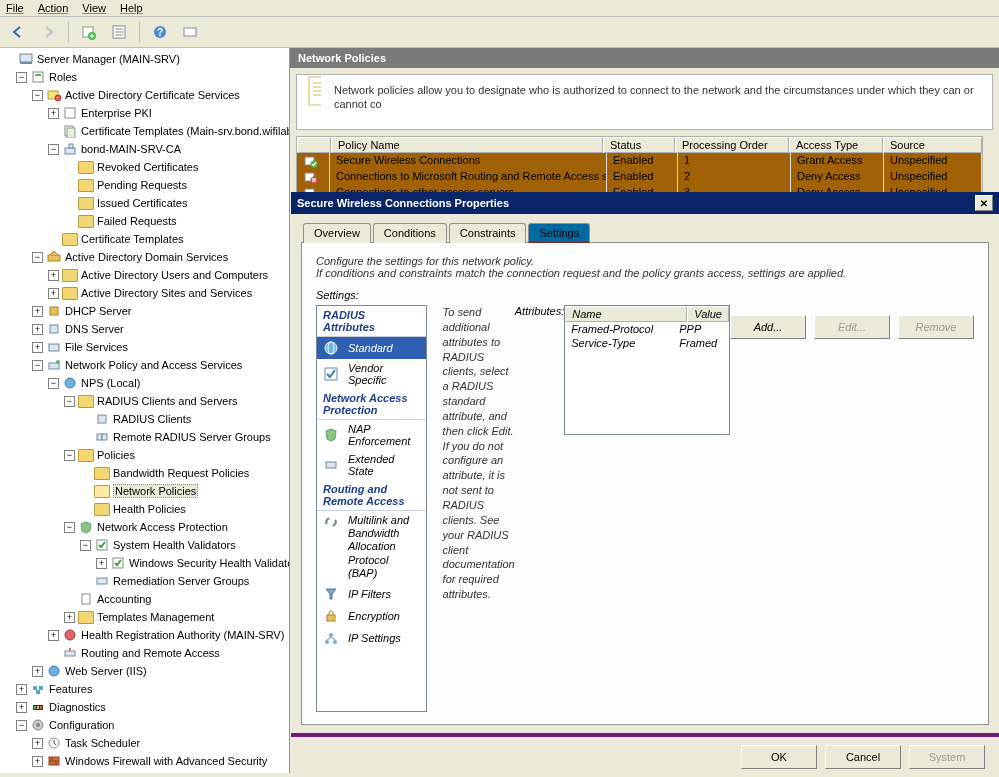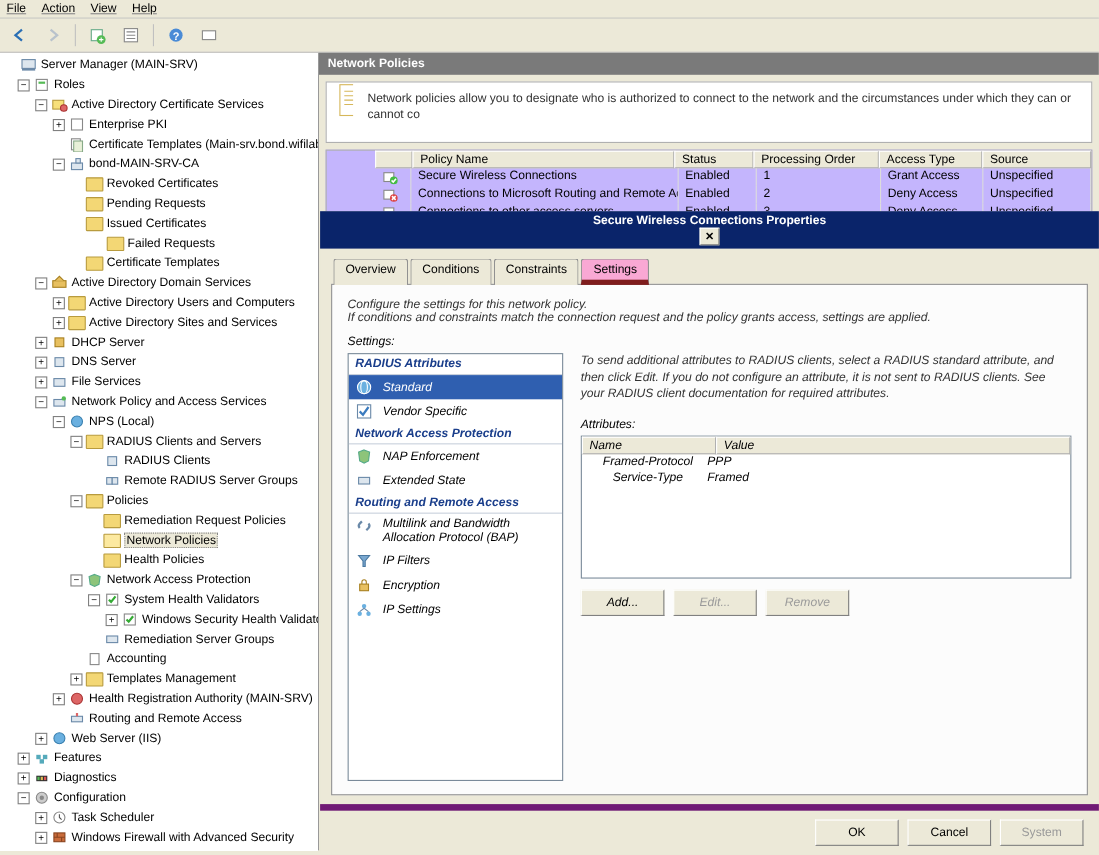--- a/index.html
+++ b/index.html
@@ -13,57 +13,57 @@
 .node{display:flex;align-items:center;height:16px;padding:1px 0;white-space:nowrap;}
 .exp{width:9px;height:9px;border:1px solid #808080;margin-right:3px;display:flex;align-items:center;justify-content:center;font-size:9px;line-height:1;color:#000;background:#fff;flex:none;}
 .noexp{width:11px;margin-right:3px;flex:none;}
 .ticon{width:16px;height:16px;margin-right:3px;flex:none;display:flex;align-items:center;justify-content:center;}
 .folder{width:14px;height:11px;background:#f3d775;border:1px solid #b89b3e;border-radius:1px;}
 .tree .sel{background:#ece9d8;border:1px dotted #888;padding:0 1px;}
 .right{flex:1;display:flex;flex-direction:column;min-width:0;}
 .panehdr{background:#7a7a7a;color:#fff;font-weight:bold;padding:4px 8px;}
 .descbox{background:#fff;border:1px solid #b0b0b0;margin:6px 6px 0 6px;padding:8px;display:flex;gap:10px;align-items:flex-start;height:38px;}
 .desctext{color:#333;font-size:11px;line-height:1.3;}
-.gridwrap{margin:6px 6px 0 6px;border:1px solid #b0b0b0;background:#c4b5fd;padding-left:44px;}
+.gridwrap{margin:6px 16px 0 6px;border:1px solid #b0b0b0;background:#a16207;}
 .grow{display:flex;}
 .gcell{padding:1px 6px;border-right:1px solid #dcdcdc;overflow:hidden;white-space:nowrap;}
 .ghead .gcell{background:#ece9d8;border:1px solid #fff;border-right-color:#b0b0b0;border-bottom-color:#b0b0b0;font-weight:normal;}
 .c-icon{width:20px;flex:none;}
 .c-name{flex:1;}
 .c-status{width:58px;flex:none;}
 .c-order{width:100px;flex:none;}
 .c-access{width:80px;flex:none;}
 .c-source{width:85px;flex:none;}
 .dlg{position:absolute;left:291px;top:192px;right:0;bottom:0;background:#ece9d8;display:flex;flex-direction:column;}
-.dlgtitle{background:#0a246a;color:#fff;font-weight:bold;padding:3px 6px;display:flex;justify-content:space-between;align-items:center;flex-direction:column;}
+.dlgtitle{background:#0a246a;color:#fff;font-weight:bold;padding:3px 6px;display:flex;justify-content:space-between;align-items:center;}
 .dlgx{width:16px;height:14px;background:#ece9d8;border:1px solid #fff;border-right-color:#808080;border-bottom-color:#808080;display:flex;align-items:center;justify-content:center;color:#000;font-size:10px;font-family:Arial;}
 .tabs{display:flex;padding:8px 10px 0 12px;}
 .tab{padding:3px 10px;background:#ece9d8;border:1px solid #919191;border-bottom:none;border-top-left-radius:3px;border-top-right-radius:3px;margin-right:2px;position:relative;top:1px;}
-.tab.active{background:#f9a8d4;border-bottom:5px solid #7f1d1d;z-index:2;}
+.tab.active{background:#0369a1;border-bottom:1px solid #7f1d1d;z-index:2;}
 .tabpanel{margin:0 10px 8px 10px;border:1px solid #919191;background:#fcfcfc;flex:1;padding:12px 14px;display:flex;flex-direction:column;font-style:italic;}
 .infotext{color:#333;margin-bottom:10px;}
 .settingsrow{display:flex;gap:16px;flex:1;min-height:0;}
 .leftlist{width:194px;border:1px solid #7a8a99;background:#fff;overflow:auto;}
 .cat{color:#1a3e8b;font-weight:bold;padding:3px 6px;border-bottom:1px solid #c8d0dc;}
 .litem{display:flex;align-items:center;gap:6px;padding:3px 6px;}
 .litem.sel{background:#2f5fb0;color:#fff;}
-.rightpane{flex:1;display:flex;flex-direction:column;}
+.rightpane{flex:1;display:flex;flex-direction:row;}
 .help{border:0;color:#333;margin-bottom:14px;line-height:1.35;}
 .attrlabel{margin-bottom:4px;}
 .attrtable{border:1px solid #7a8a99;background:#fff;height:128px;}
 .ahrow{display:flex;}
 .ahcell{background:#ece9d8;border:1px solid #fff;border-right-color:#b0b0b0;border-bottom-color:#b0b0b0;padding:1px 6px;}
 .ahname{width:108px;}
 .ahval{flex:1;}
 .arow{display:flex;padding:1px 6px;}
-.aname{width:108px;text-align:center;}
+.aname{width:108px;}
 .btnrow{display:flex;gap:8px;margin-top:10px;}
 .btn{width:74px;height:22px;background:#ece9d8;border:1px solid #808080;border-top-color:#fff;border-left-color:#fff;display:flex;align-items:center;justify-content:center;}
 .btn.disabled{color:#9a9a9a;}
-.dlgbtns{display:flex;gap:8px;justify-content:flex-end;padding:8px 14px;background:#ece9d8;border-top:6px solid #701a75;}
+.dlgbtns{display:flex;gap:8px;justify-content:flex-end;padding:8px 14px;background:#ece9d8;border-top:4px solid #701a75;}
 .dlgbtns .btn{width:74px;}
 svg{display:block;}
 </style>
 </head>
 <body>
 
 <div class="menubar">
   <span>File</span>
   <span>Action</span>
   <span>View</span>
@@ -188,28 +188,28 @@
         </span>
         <span>Pending Requests</span>
       </div>
     <div class="node" style="padding-left:64px">
         <span class="noexp"></span>
         <span class="ticon">
           <div class="folder"></div>
         </span>
         <span>Issued Certificates</span>
       </div>
-    <div class="node" style="padding-left:83px">
+    <div class="node" style="padding-left:64px">
         <span class="noexp"></span>
         <span class="ticon">
           <div class="folder"></div>
         </span>
         <span>Failed Requests</span>
       </div>
-    <div class="node" style="padding-left:64px">
+    <div class="node" style="padding-left:48px">
         <span class="noexp"></span>
         <span class="ticon">
           <div class="folder"></div>
         </span>
         <span>Certificate Templates</span>
       </div>
 
     <div class="node" style="padding-left:32px">
         <span class="exp">−</span>
         <span class="ticon">
@@ -313,21 +313,21 @@
         <span class="ticon">
           <div class="folder"></div>
         </span>
         <span>Policies</span>
       </div>
     <div class="node" style="padding-left:80px">
         <span class="noexp"></span>
         <span class="ticon">
           <div class="folder"></div>
         </span>
-        <span>Remediation Request Policies</span>
+        <span>Bandwidth Request Policies</span>
       </div>
     <div class="node" style="padding-left:80px">
         <span class="noexp"></span>
         <span class="ticon">
           <div class="folder" style="background:#fce9a0"></div>
         </span>
         <span class="sel">Network Policies</span>
       </div>
     <div class="node" style="padding-left:80px">
         <span class="noexp"></span>

